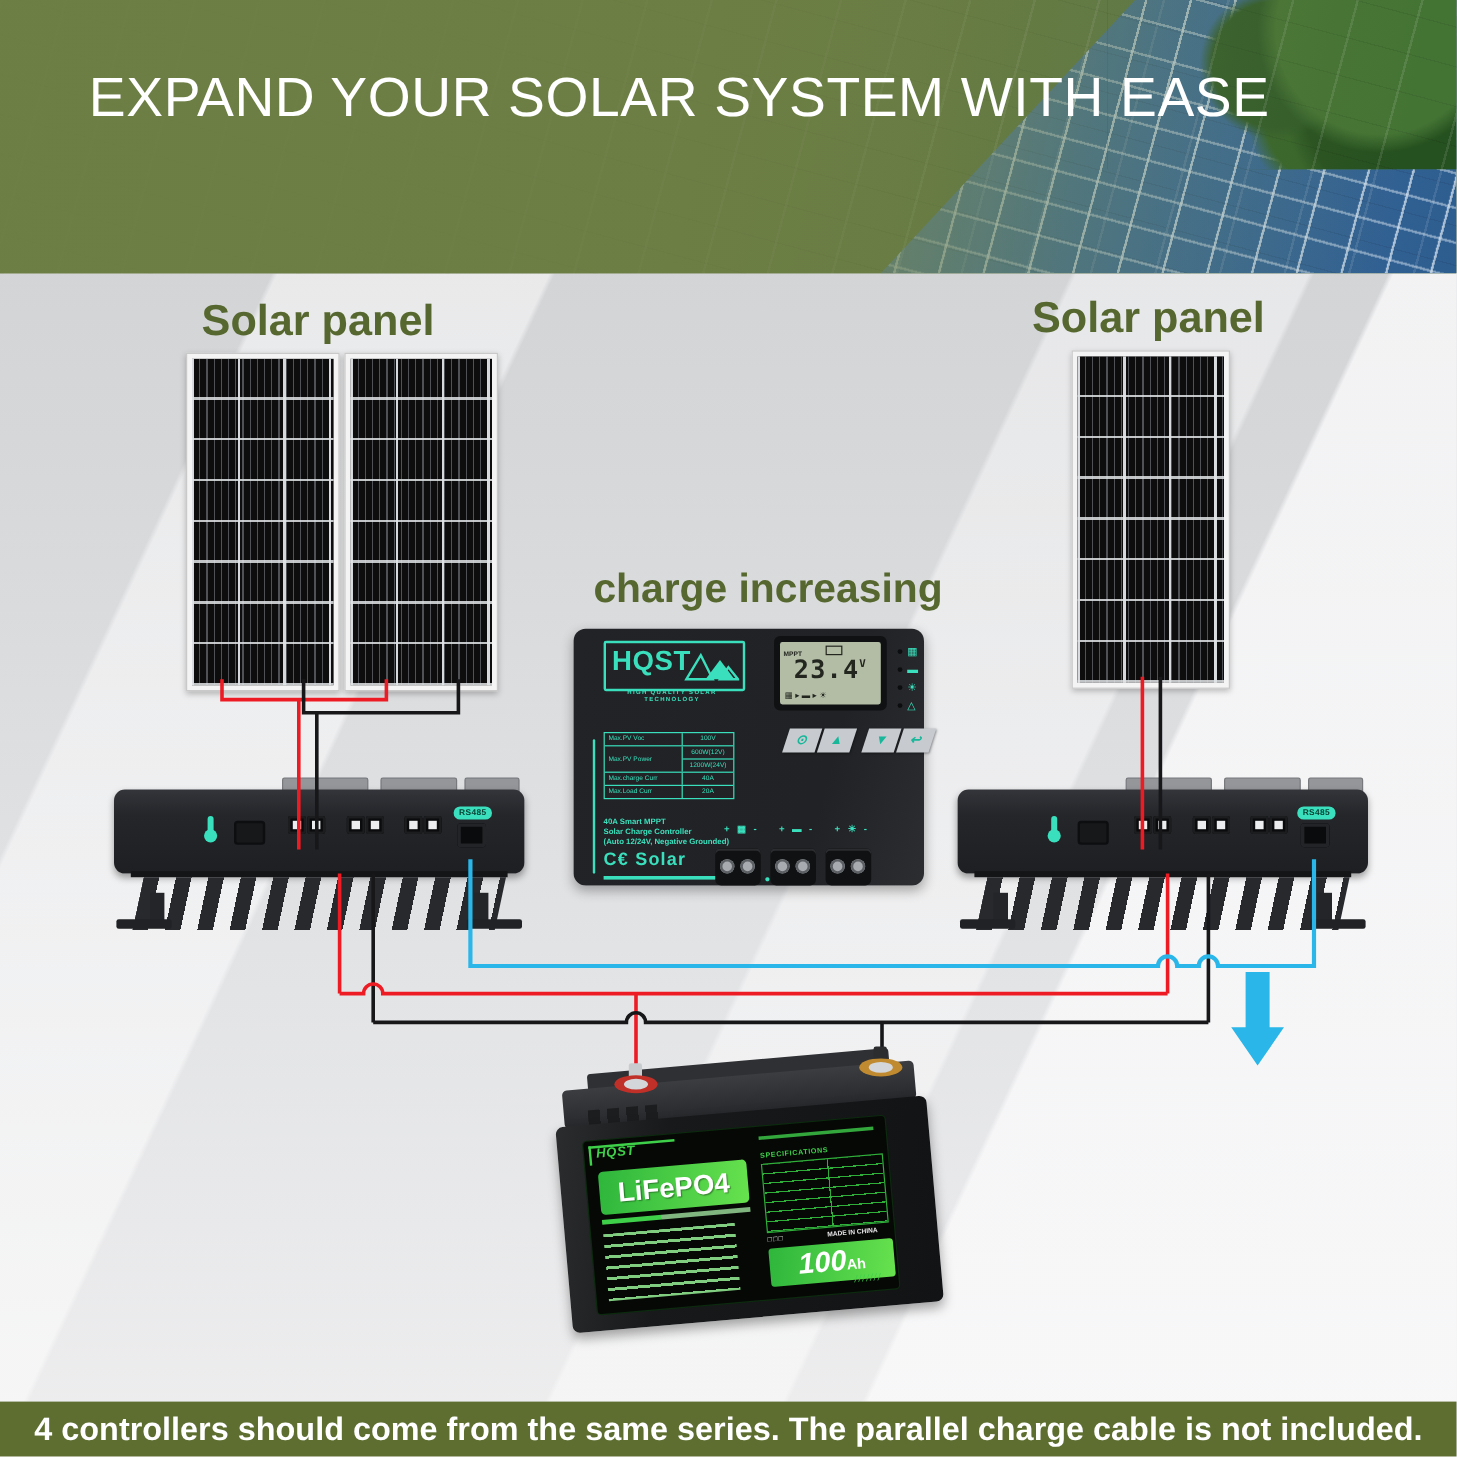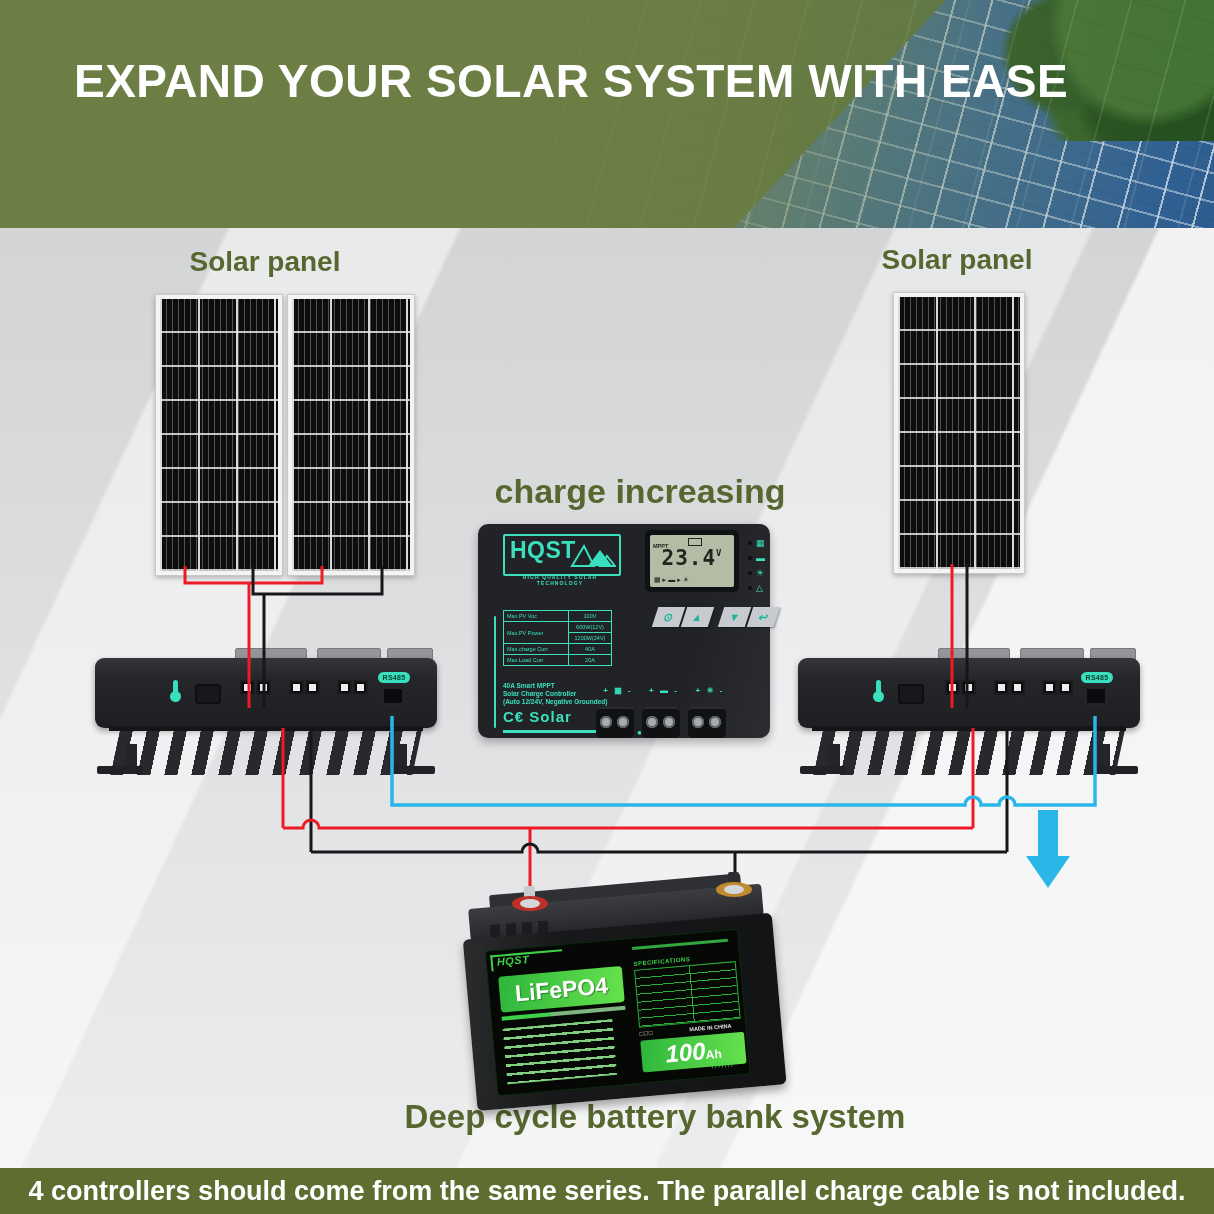--- a/index.html
+++ b/index.html
@@ -23,25 +23,25 @@
   .hp-trees{position:absolute;right:0;top:0;width:24%;height:62%;
     background:
       radial-gradient(circle at 78% 18%,#447434 0 34%,rgba(0,0,0,0) 40%),
       radial-gradient(circle at 48% 38%,#2e5a28 0 30%,rgba(0,0,0,0) 36%),
       radial-gradient(circle at 92% 55%,#25501f 0 38%,rgba(0,0,0,0) 44%),
       radial-gradient(circle at 64% 70%,#356429 0 26%,rgba(0,0,0,0) 33%);}
   .hp-grid{position:absolute;inset:0;background:
       repeating-linear-gradient(105deg,rgba(255,255,255,.10) 0 2px,rgba(0,0,0,0) 2px 52px),
       repeating-linear-gradient(15deg,rgba(0,0,0,.07) 0 1px,rgba(0,0,0,0) 1px 32px);}
   .hp-tint{position:absolute;inset:0;background:linear-gradient(100deg,rgba(108,126,68,.95) 30%,rgba(108,126,68,.72) 58%,rgba(108,126,68,.25) 80%,rgba(108,126,68,0) 95%);}
-  .hd-title{position:absolute;left:74px;top:54px;color:#fff;font-size:46px;font-weight:bold;letter-spacing:.5px;white-space:nowrap;}
+  .hd-title{position:absolute;left:74px;top:54px;color:#fff;font-size:46px;font-weight:normal;letter-spacing:.5px;white-space:nowrap;}
   .hd-sub{position:absolute;left:76px;top:124px;color:#fff;font-size:26.5px;line-height:38px;font-weight:400;}
   
   .cap{position:absolute;color:var(--c-olive,#56682f);font-weight:bold;text-align:center;}
-  .cap-solar{font-size:28px;}
+  .cap-solar{font-size:36px;}
   .cap-ctrl{font-size:34px;line-height:38px;}
   .cap-parallel{font-size:27px;}
   .cap-battery{font-size:33px;}
   
   .spanel{position:absolute;background:#f4f4f4;border:1px solid #c9c9c9;padding:4px;box-shadow:0 2px 5px rgba(0,0,0,.25);}
   .spanel .cells{width:100%;height:100%;background-color:#0d0d0e;
     background-image:
       repeating-linear-gradient(90deg,rgba(225,228,230,.95) 0 2px,rgba(0,0,0,0) 2px 38px),
       repeating-linear-gradient(0deg,rgba(225,228,230,.85) 0 2px,rgba(0,0,0,0) 2px 34px),
       repeating-linear-gradient(90deg,rgba(160,165,170,.45) 0 1px,rgba(0,0,0,0) 1px 6px);}
@@ -165,21 +165,20 @@
       <br>
     </div>
   </div>
 
   <div class="cap cap-solar" style="left:140px;top:246px;width:250px;">Solar panel</div>
   <div class="cap cap-solar" style="left:832px;top:244px;width:250px;">Solar panel</div>
   <div class="cap cap-ctrl" style="left:455px;top:434px;width:370px;">
     <br>
     <span>charge increasing</span>
   </div>
-  <div class="cap cap-battery" style="left:330px;top:1098px;width:650px;">Deep cycle battery bank system</div>
 
   <div class="spanel" style="left:155px;top:294px;width:118px;height:272px;">
       <div class="cells"></div>
     </div>
   <div class="spanel" style="left:287px;top:294px;width:118px;height:272px;">
       <div class="cells"></div>
     </div>
   <div class="spanel" style="left:893px;top:292px;width:122px;height:272px;">
       <div class="cells"></div>
     </div>

